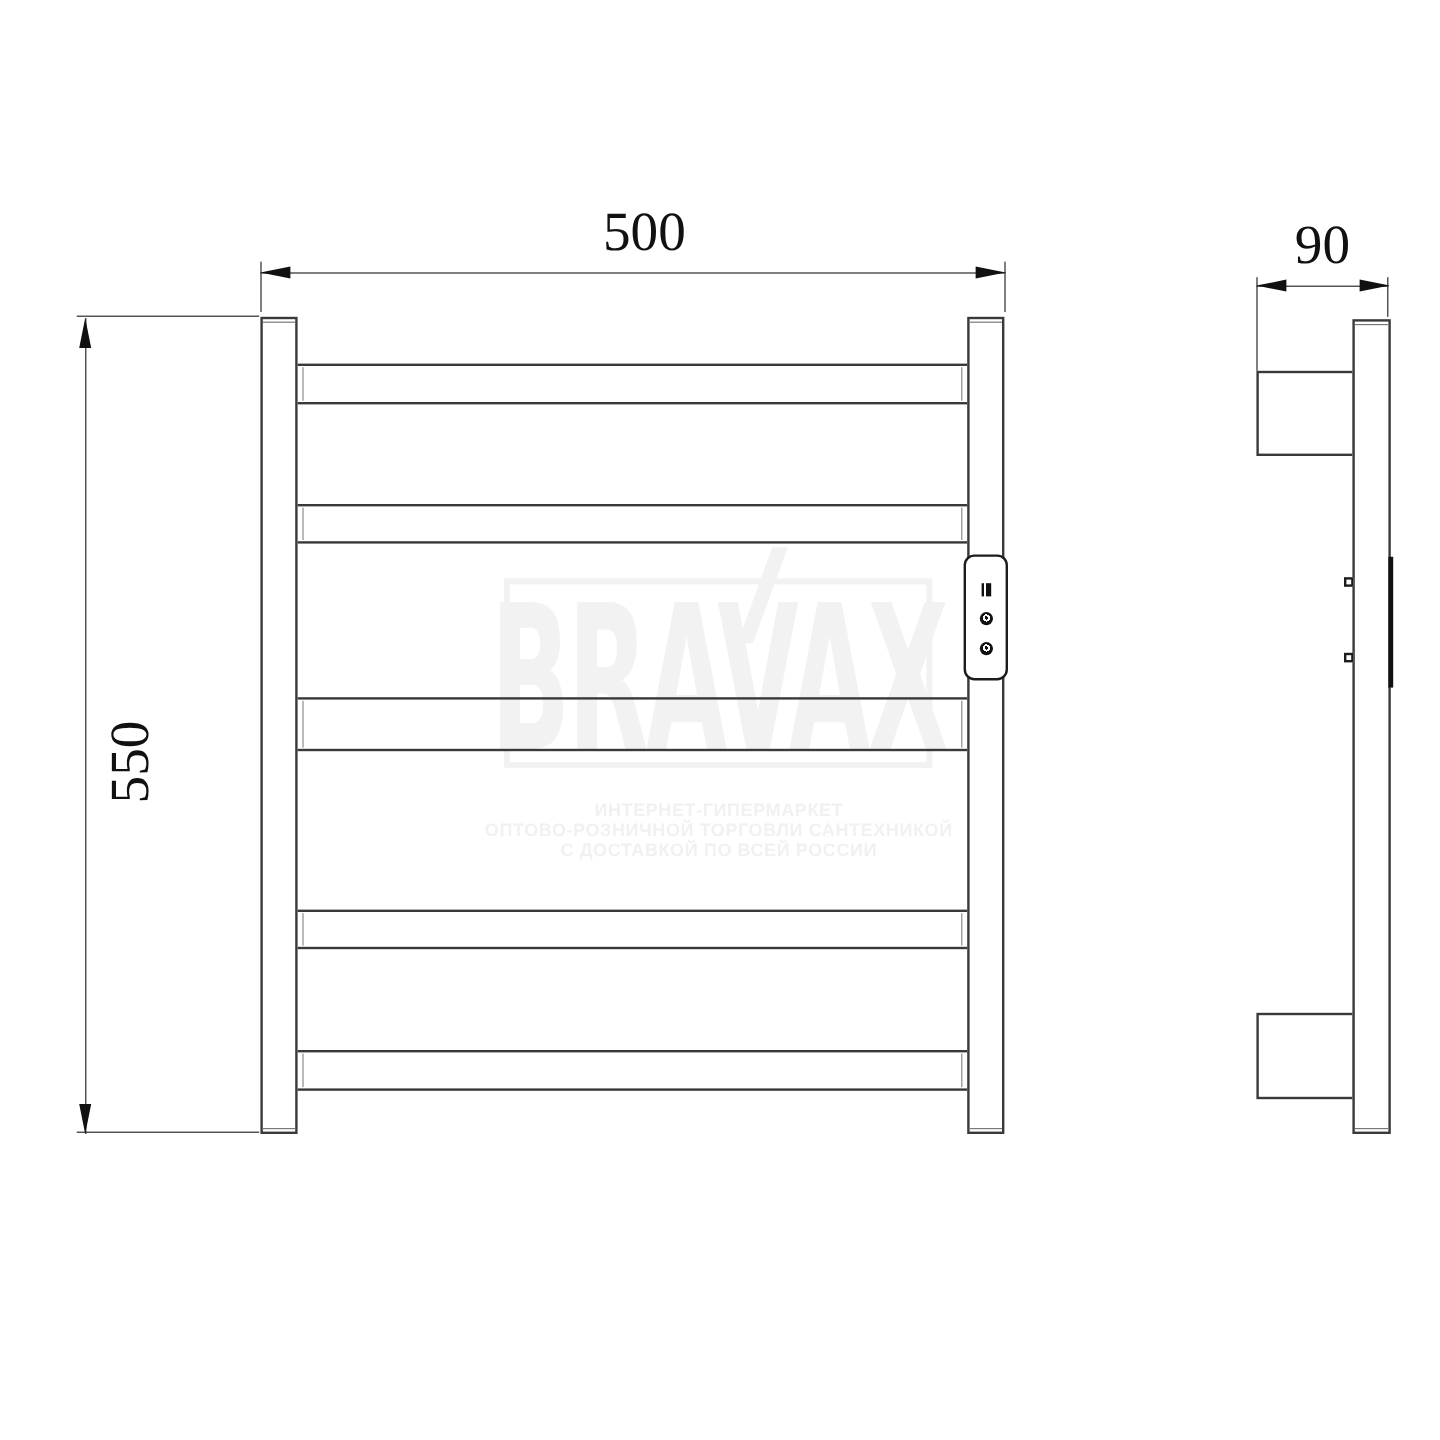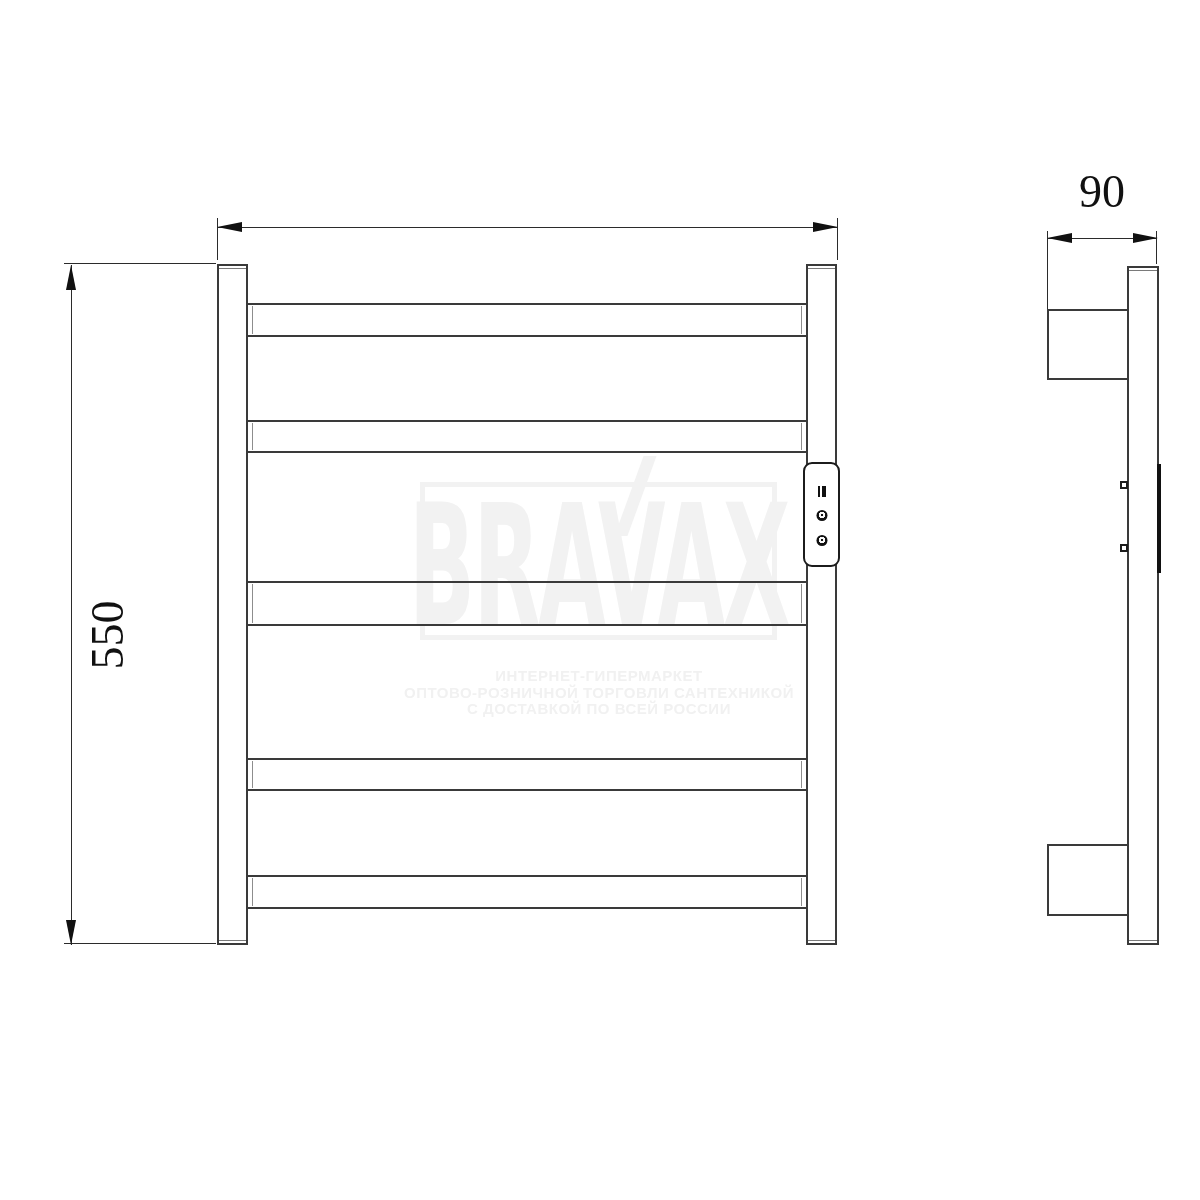--- a/index.html
+++ b/index.html
@@ -77,21 +77,21 @@
   .d550-extb{left:64px;top:943px;width:152px;height:1.2px;}
   .d550-au{left:66px;top:265px;}
   .d550-ad{left:66px;top:920px;}
   .d550-label{left:28px;top:612px;width:160px;height:46px;transform:rotate(-90deg);}
   
   .d90-line{left:1047px;top:238px;width:110px;}
   .d90-extl{left:1047px;top:231px;height:78px;}
   .d90-extr{left:1156px;top:231px;height:33px;}
   .d90-al{left:1047px;top:233px;}
   .d90-ar{left:1133px;top:233px;}
-  .d90-label{left:1042px;top:169px;width:120px;}
+  .d90-label{left:1042px;top:181px;width:120px;}
 </style>
 </head>
 <body>
 
 <div class="canvas">
 
   <div class="wm wm-rect"></div>
   <div class="wm wm-slash"></div>
   <div class="wm wm-brand">BRAVAX</div>
   <div class="wm wm-tagline">
@@ -119,20 +119,21 @@
   <div class="obj post side-post"></div>
   <div class="obj side-tab tab1"></div>
   <div class="obj side-tab tab2"></div>
   <div class="obj side-edge-line"></div>
 
   <div class="dim dim-h d500-line"></div>
   <div class="dim dim-v d500-extl"></div>
   <div class="dim dim-v d500-extr"></div>
   <div class="arrow arr-left d500-al"></div>
   <div class="arrow arr-right d500-ar"></div>
+  <div class="dim-label d500-label">500</div>
 
   <div class="dim dim-v d550-line"></div>
   <div class="dim d550-extt"></div>
   <div class="dim d550-extb"></div>
   <div class="arrow arr-up d550-au"></div>
   <div class="arrow arr-down d550-ad"></div>
   <div class="dim-label d550-label">550</div>
 
   <div class="dim dim-h d90-line"></div>
   <div class="dim dim-v d90-extl"></div>

